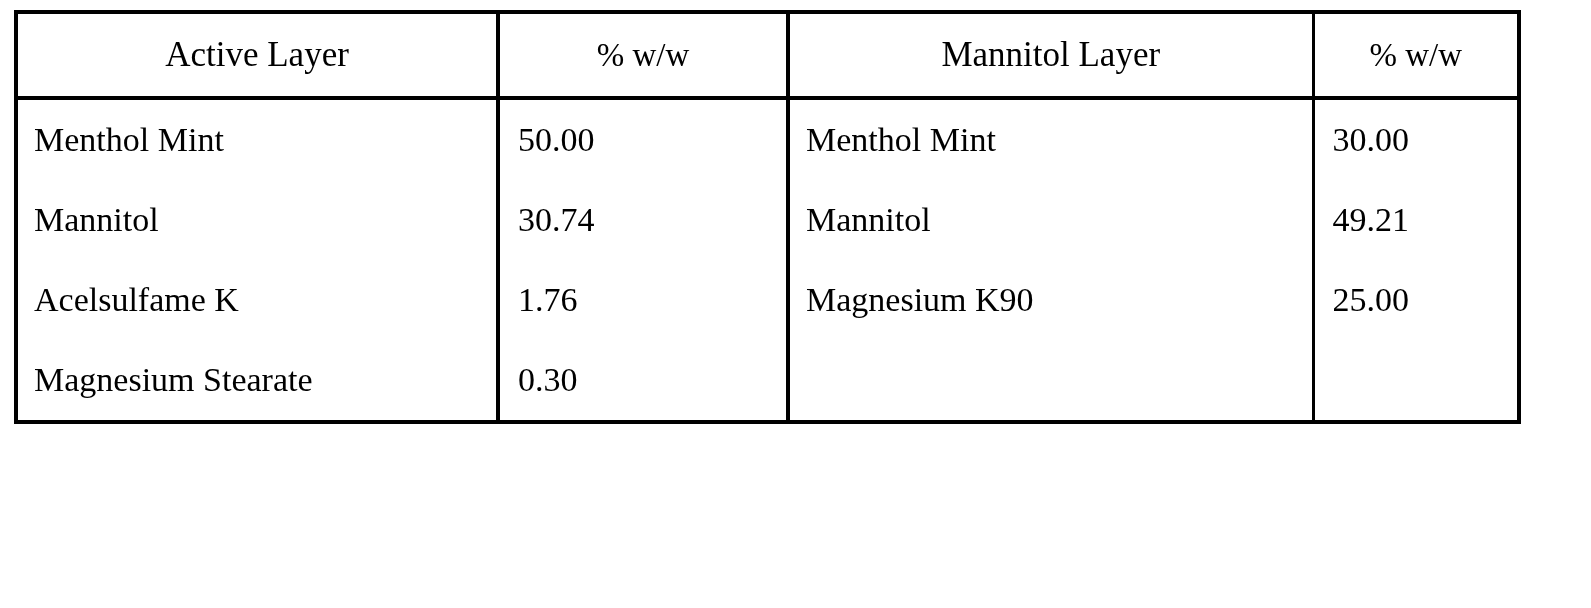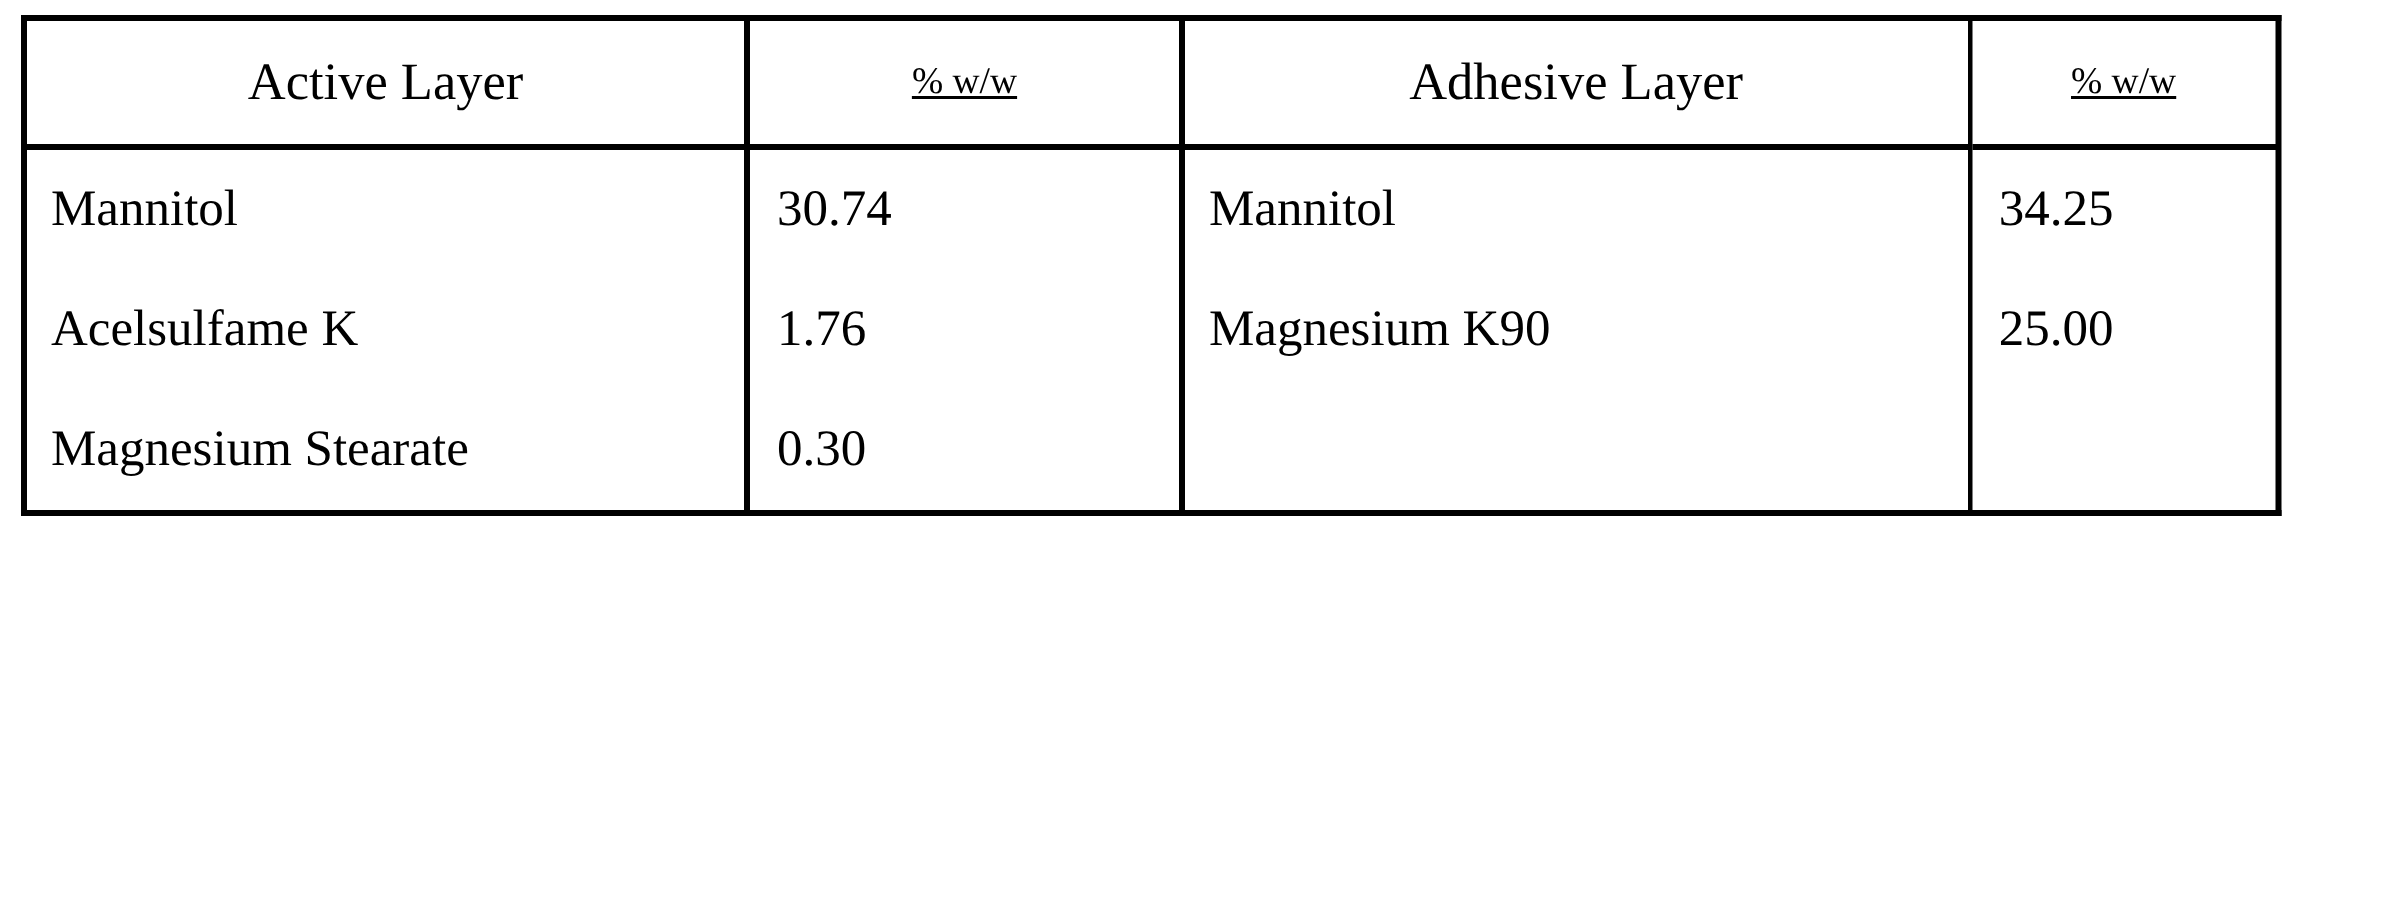--- a/index.html
+++ b/index.html
@@ -57,22 +57,21 @@
     text-align: center;
     border-bottom: 4px solid #000;
   }
   thead tr.header-row th.sep {
     border-right: 4px solid #000;
   }
   thead tr.header-row th.sep-thin {
     border-right: 3px solid #000;
   }
   thead .hdr-pct {
-    font-size: 25px;
-    text-decoration: underline;
+    font-size: 33px;
   }
 
   
   tbody tr.data-row td {
     height: 80px;
     font-size: 34px;
     padding-left: 16px;
     padding-right: 6px;
     line-height: 1.1;
   }
@@ -103,40 +102,54 @@
     </colgroup>
     <thead>
       <tr class="header-row">
         <th class="sep">
           <span class="cell-text">Active Layer</span>
         </th>
         <th class="sep">
           <span class="cell-text hdr-pct">% w/w</span>
         </th>
         <th class="sep-thin">
-          <span class="cell-text">Adhesive Layer</span>
+          <span class="cell-text">Mannitol Layer</span>
         </th>
         <th>
           <span class="cell-text hdr-pct">% w/w</span>
         </th>
       </tr>
     </thead>
     <tbody>
+      <tr class="data-row">
+        <td class="sep">
+            <span class="cell-text">Menthol Mint</span>
+          </td>
+        <td class="sep num">
+            <span class="cell-text">50.00</span>
+          </td>
+        <td class="sep-thin">
+            <span class="cell-text">Menthol Mint</span>
+          </td>
+        <td class="num">
+            <span class="cell-text">30.00</span>
+          </td>
+      </tr>
       <tr class="data-row">
         <td class="sep">
             <span class="cell-text">Mannitol</span>
           </td>
         <td class="sep num">
             <span class="cell-text">30.74</span>
           </td>
         <td class="sep-thin">
             <span class="cell-text">Mannitol</span>
           </td>
         <td class="num">
-            <span class="cell-text">34.25</span>
+            <span class="cell-text">49.21</span>
           </td>
       </tr>
       <tr class="data-row">
         <td class="sep">
             <span class="cell-text">Acelsulfame K</span>
           </td>
         <td class="sep num">
             <span class="cell-text">1.76</span>
           </td>
         <td class="sep-thin">

